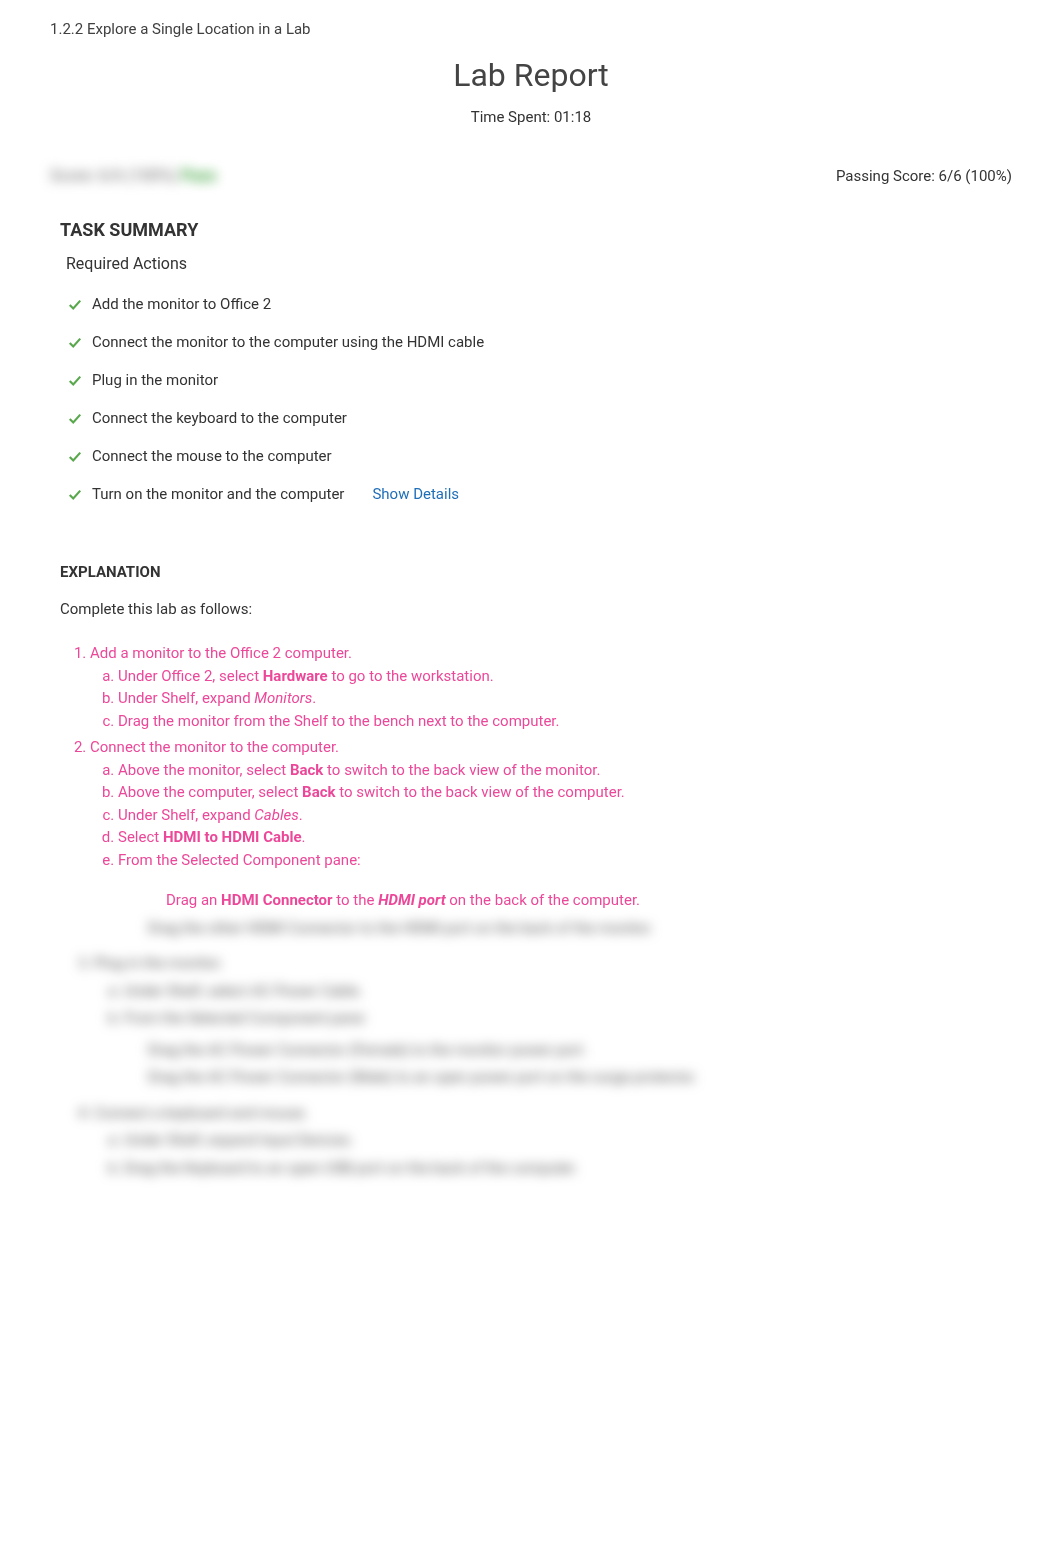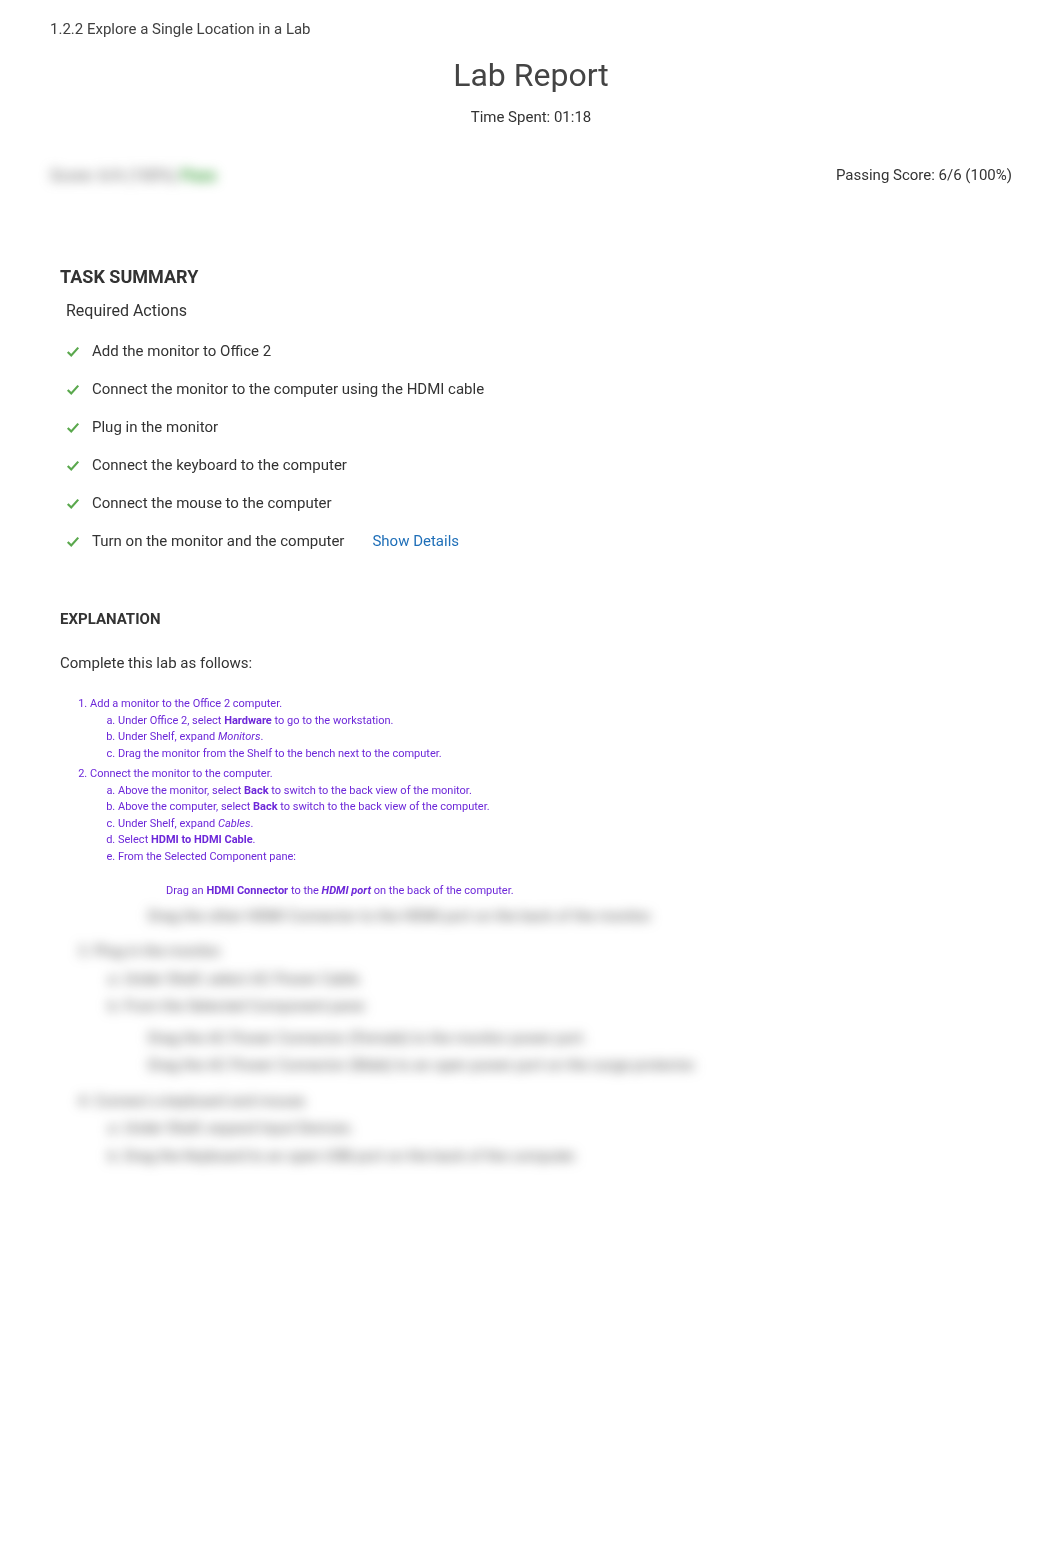--- a/index.html
+++ b/index.html
@@ -30,21 +30,22 @@
     }
     .time-spent {
       text-align: center;
       font-size: 15px;
       color: #333;
       margin-bottom: 40px;
     }
     .score-row {
       display: flex;
       justify-content: space-between;
-      margin-bottom: 81px;
+      align-items: center;
+      margin-bottom: 34px;
       padding: 0 10px;
     }
     .score-left {
       filter: blur(6px);
       color: #666;
       font-size: 16px;
     }
     .score-left .pass-word {
       color: #2e9b2e;
       font-weight: 600;
@@ -70,20 +71,21 @@
     .actions-list {
       padding-left: 26px;
       margin-bottom: 50px;
     }
     .action-item {
       display: flex;
       align-items: center;
       padding: 10px 0;
       font-size: 15px;
       color: #333;
+      text-align: right;
     }
     .check-icon {
       color: #5aa84d;
       margin-right: 10px;
       font-size: 14px;
       width: 16px;
       display: inline-block;
     }
     .check-icon svg {
       width: 14px;
@@ -92,33 +94,33 @@
     }
     .show-details {
       color: #1f6fb8;
       margin-left: 28px;
       cursor: pointer;
     }
     .explanation-heading {
       font-size: 15px;
       font-weight: 700;
       color: #333;
-      margin-bottom: 26px;
+      margin-bottom: 19px;
       padding-left: 20px;
     }
     .explanation-intro {
       font-size: 15px;
       color: #333;
       padding-left: 20px;
       margin-bottom: 24px;
     }
     .explanation-body {
       padding-left: 30px;
-      font-size: 11px;
-      color: #6d28d9;
+      font-size: 15px;
+      color: #ec4899;
       line-height: 1.5;
     }
     .ol-main > li {
       margin-bottom: 4px;
     }
     .ol-main {
       padding-left: 20px;
     }
     .ol-sub {
       list-style-type: lower-alpha;

